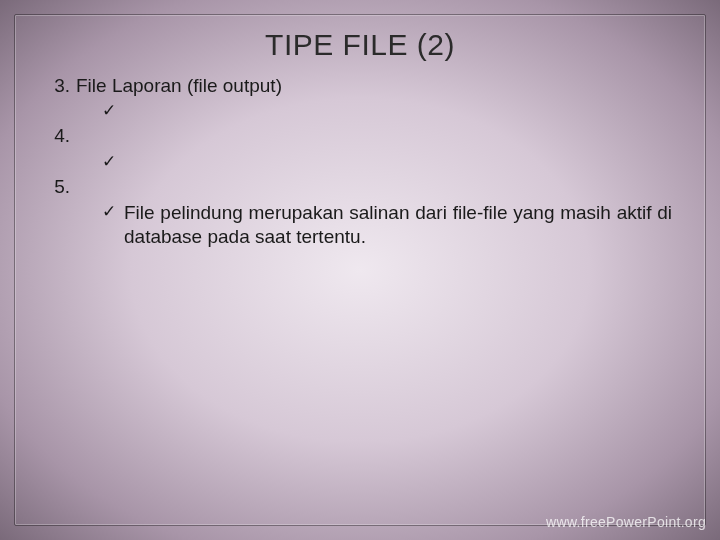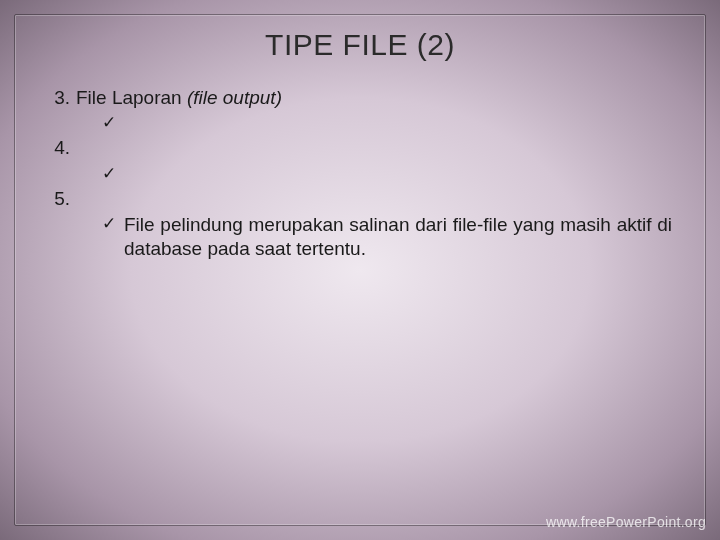--- a/index.html
+++ b/index.html
@@ -18,40 +18,40 @@
   }
   .content {
     position: absolute;
     top: 28px; left: 48px; right: 48px;
   }
   .title {
     text-align: center;
     font-size: 30px;
     font-weight: 400;
     color: #2b2b2b;
-    margin-bottom: 24px;
+    margin-bottom: 12px;
     letter-spacing: 0.5px;
   }
   .list {
     font-size: 19px;
     color: #1a1a1a;
     line-height: 1.28;
   }
   .item {
     display: flex;
     margin-bottom: 2px;
   }
   .num {
     width: 28px;
     flex: 0 0 28px;
     text-align: right;
     padding-right: 6px;
   }
   .heading .label { }
-  .italic { font-style: italic; }
+  .italic { }
   .sub {
     display: flex;
     padding-left: 54px;
     margin-bottom: 2px;
   }
   .check {
     flex: 0 0 22px;
     font-size: 17px;
     line-height: 1.3;
     color: #1a1a1a;

